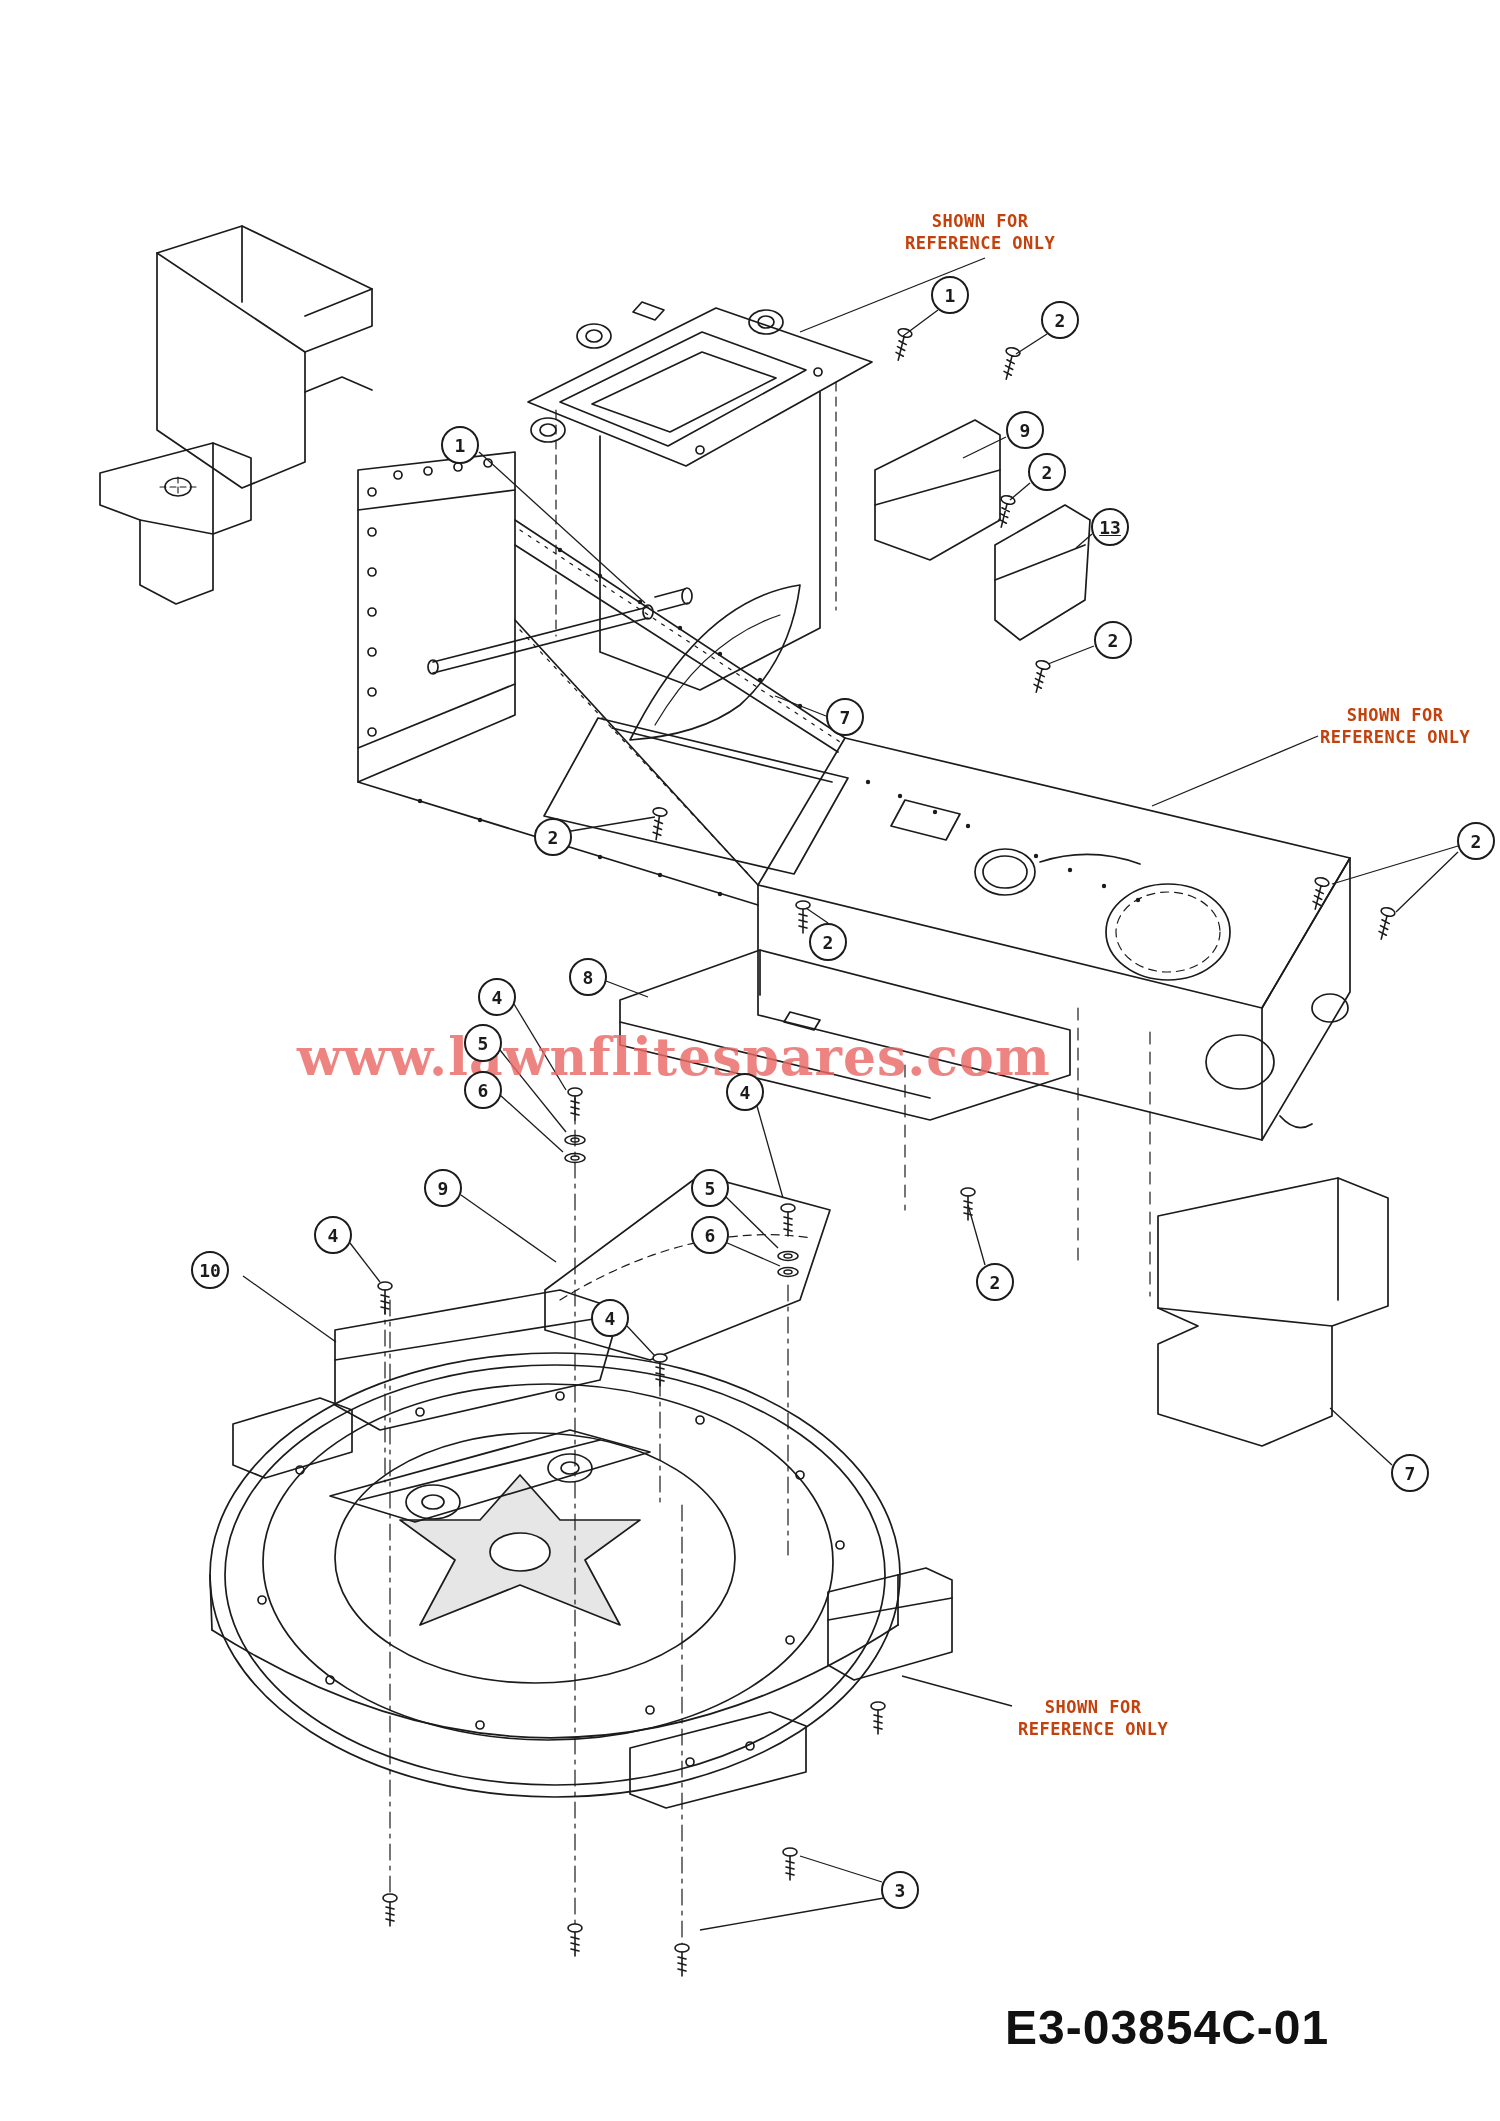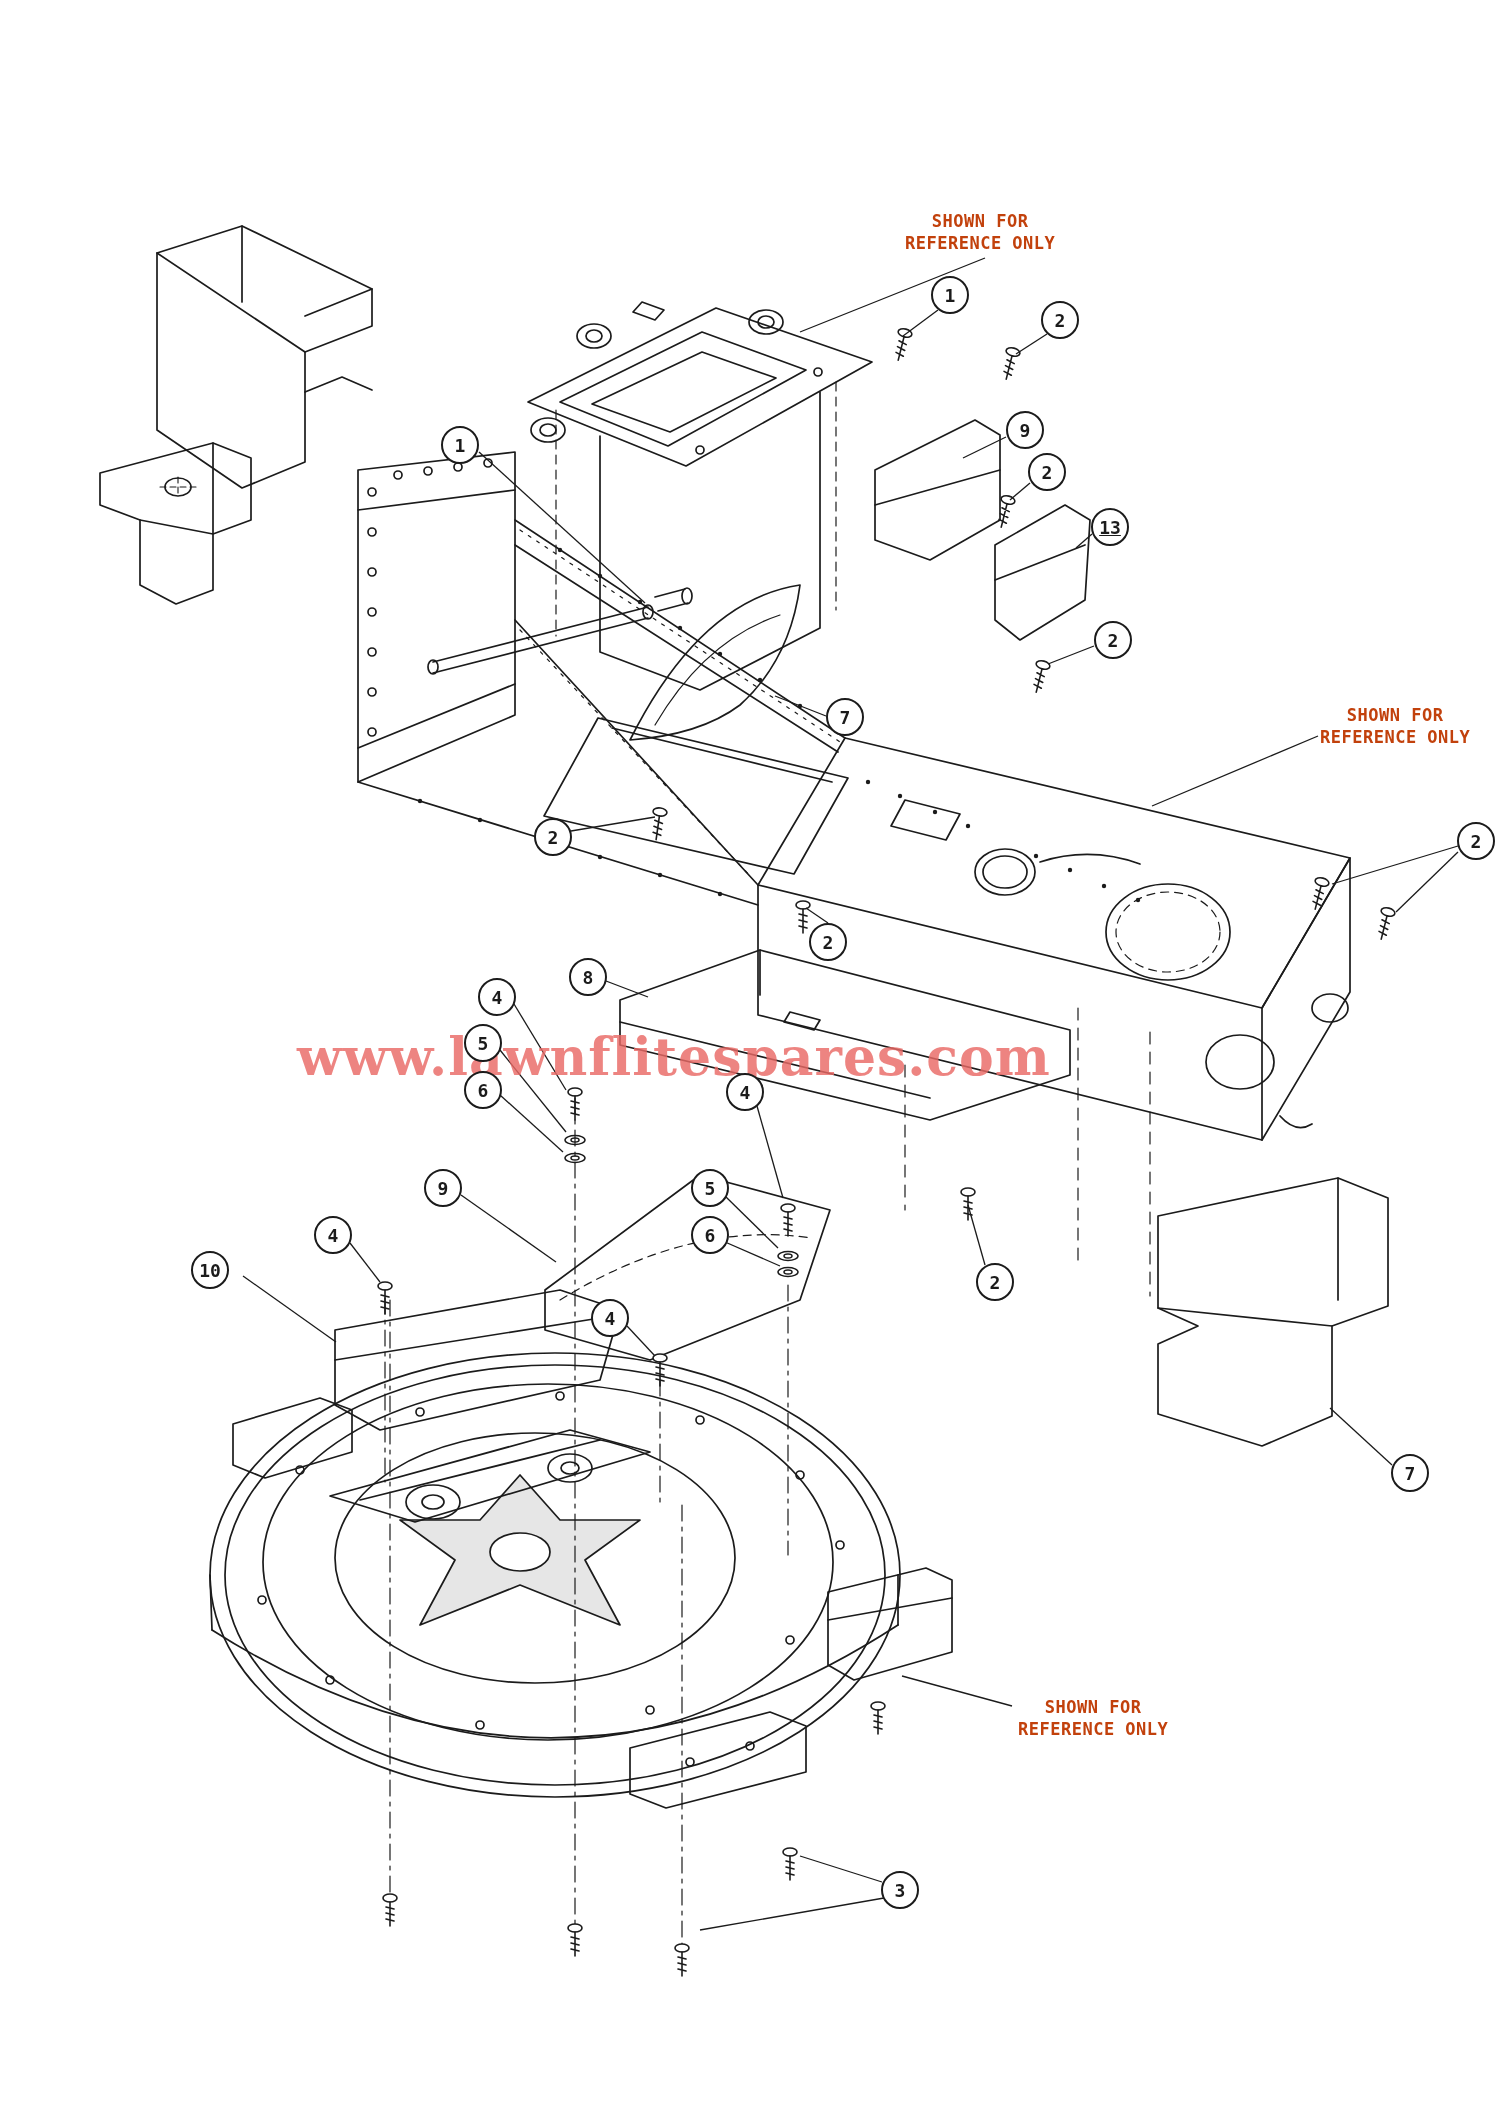--- a/index.html
+++ b/index.html
@@ -291,20 +291,21 @@
       <path d="M985,1265 L968,1205"></path>
       <path d="M1392,1465 L1330,1408"></path>
       <path d="M1012,1706 L902,1676"></path>
       <path d="M882,1882 L800,1856"></path>
       <path d="M884,1898 L700,1930"></path>
     </g>
   </svg>
 
   <div class="watermark">www.lawnflitespares.com</div>
 
+  <div class="diagram-id">E3-03854C-01</div>
 
   <div>
       <div class="ref-label" style="left: 905px; top: 210px;">SHOWN FOR
 REFERENCE ONLY</div>
       <div class="ref-label" style="left: 1320px; top: 704px;">SHOWN FOR
 REFERENCE ONLY</div>
       <div class="ref-label" style="left: 1018px; top: 1696px;">SHOWN FOR
 REFERENCE ONLY</div>
     </div>
   <div>

